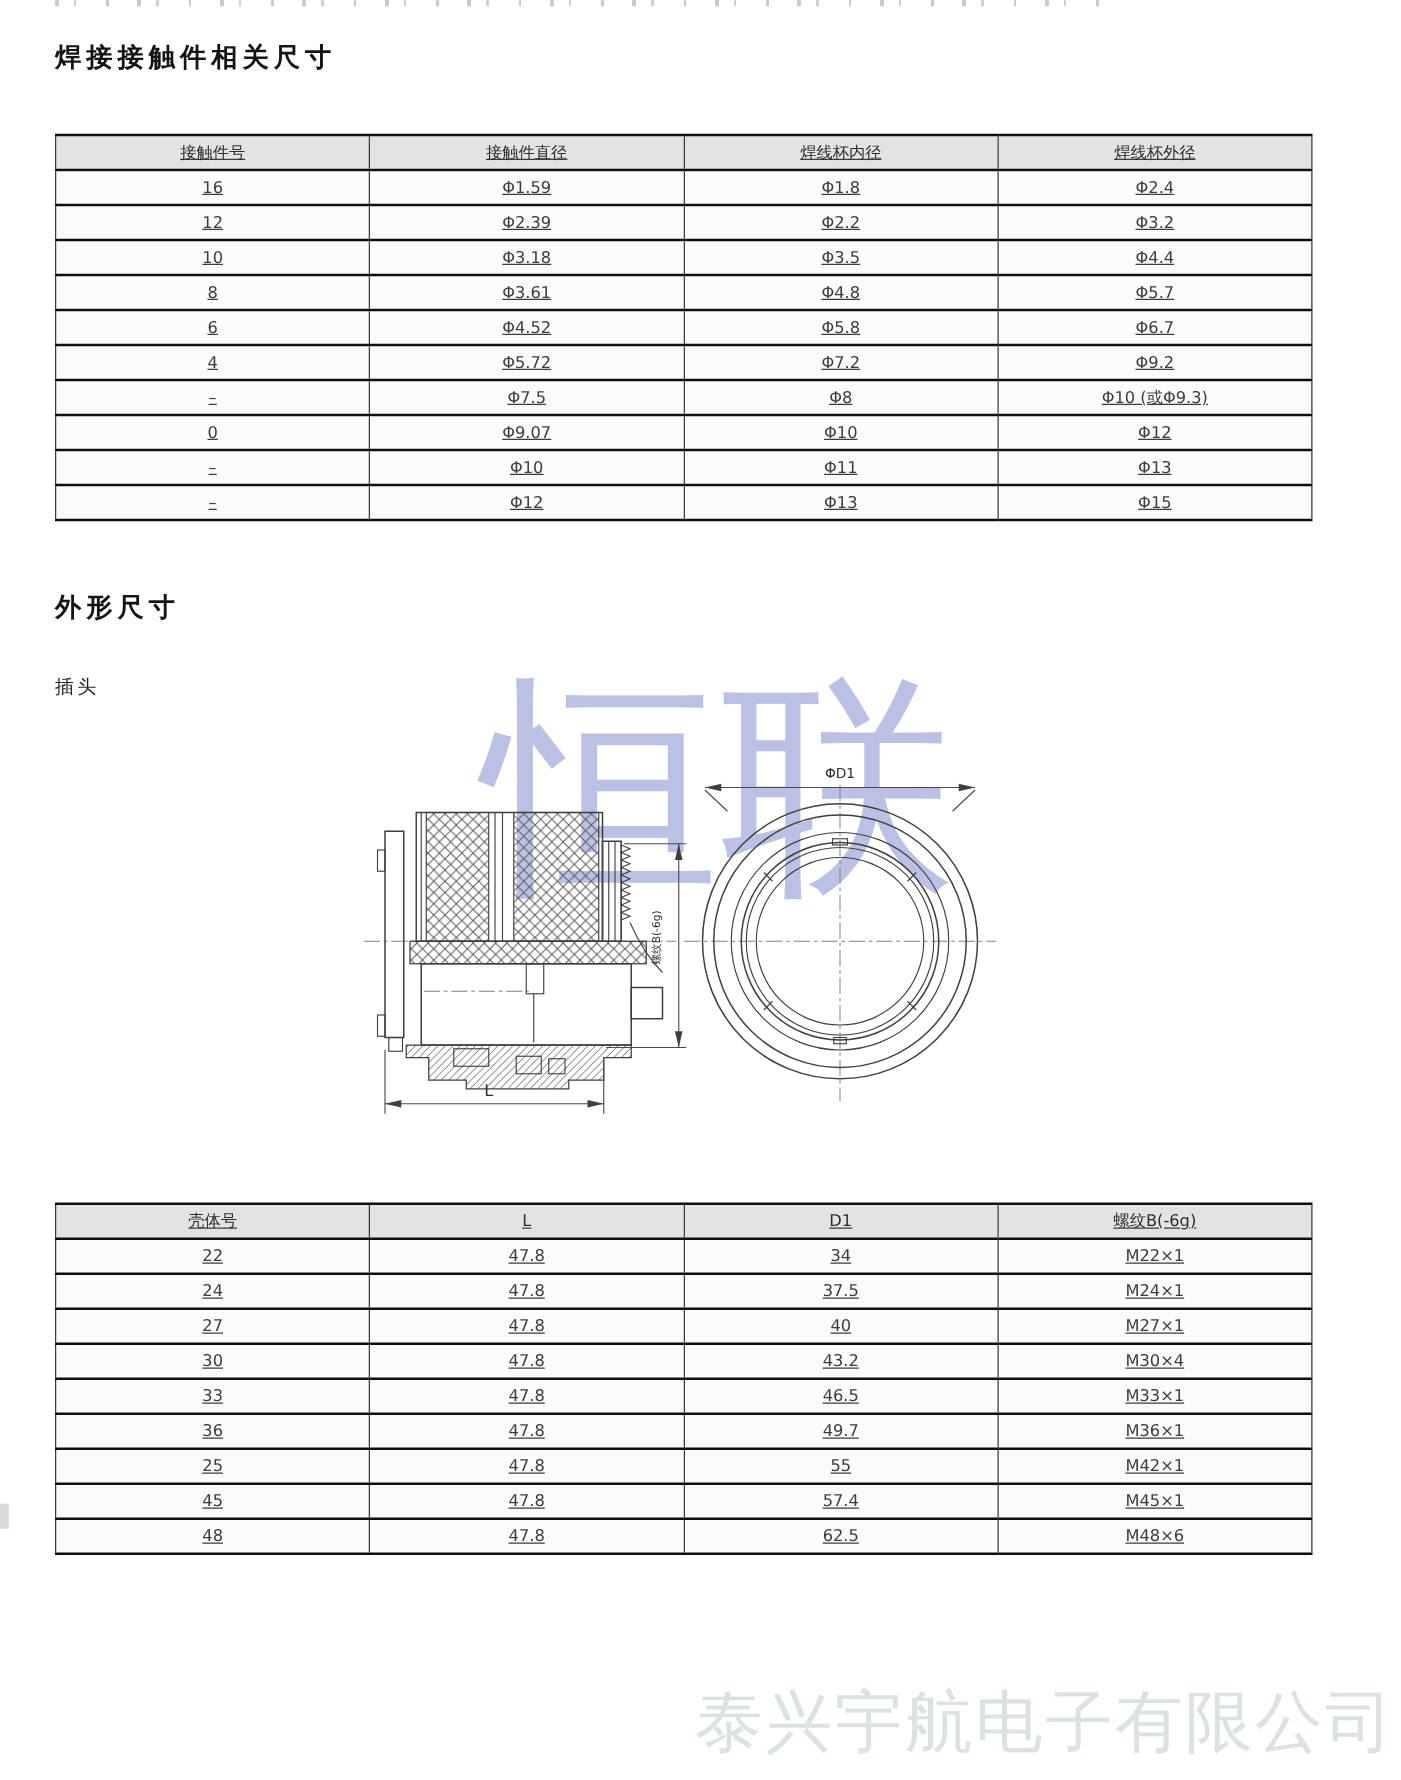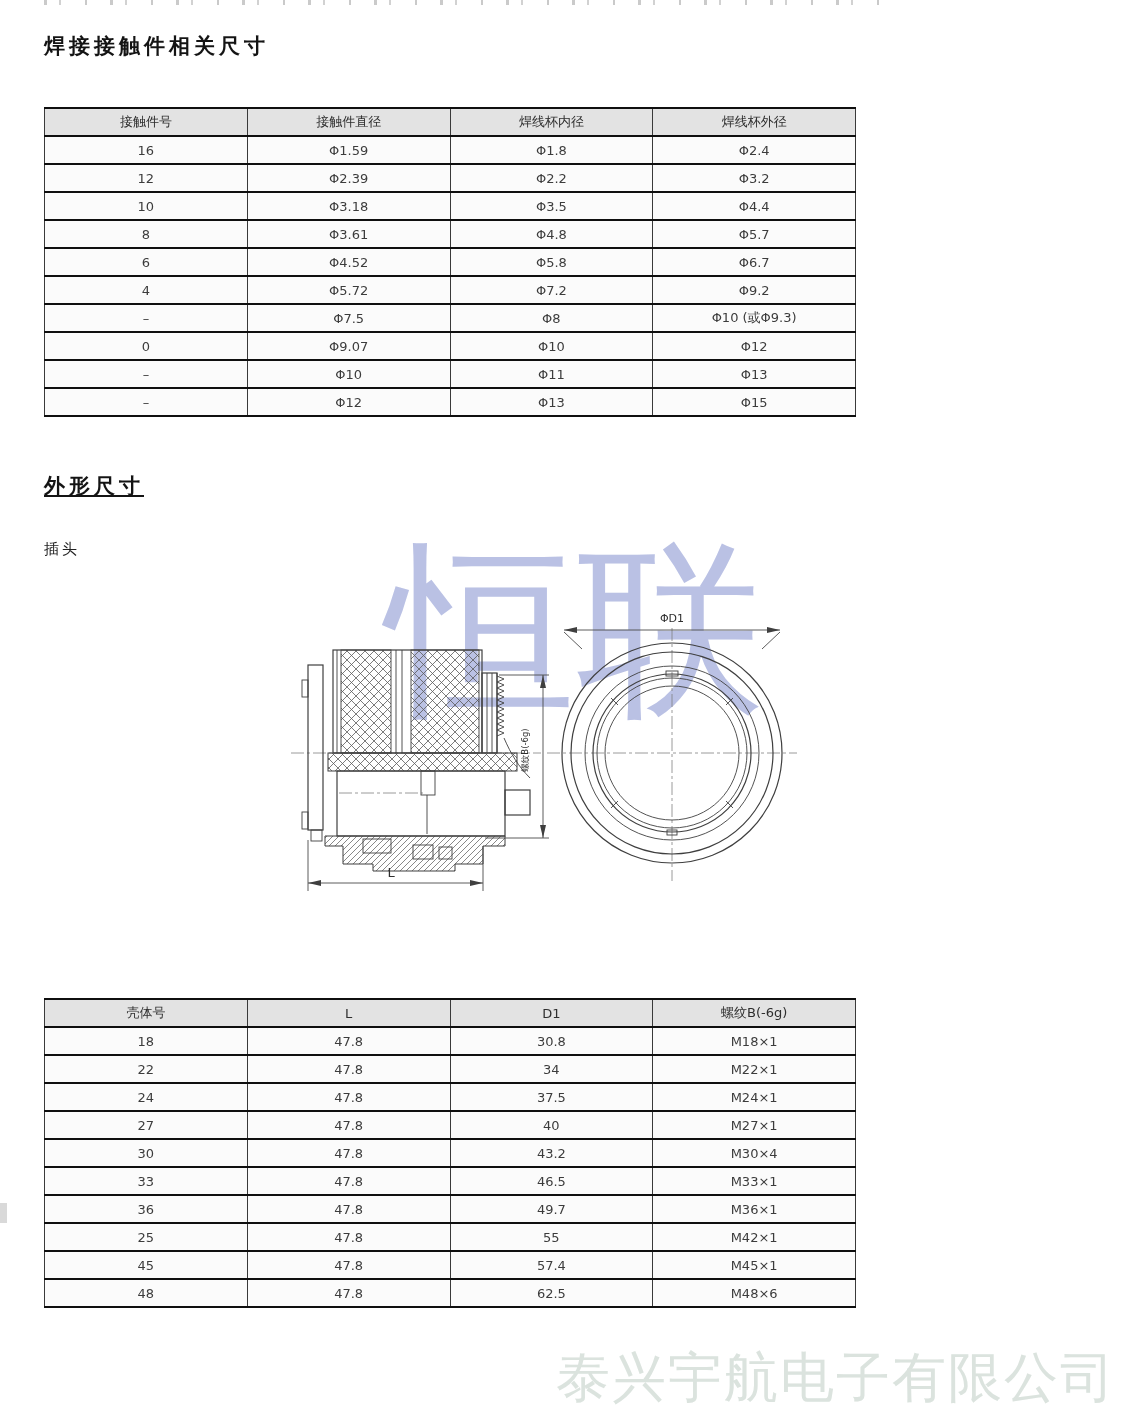--- a/index.html
+++ b/index.html
@@ -13,31 +13,31 @@
     position:absolute;left:44px;top:0;width:845px;height:5px;opacity:.45;
     background:repeating-linear-gradient(90deg,#8a8a8a 0 3px,transparent 3px 15px,#9a9a9a 15px 17px,transparent 17px 41px,#888 41px 43px,transparent 43px 66px);
   }
   .scan-artifact{position:absolute;left:0;top:1203px;width:7px;height:20px;background:#c9c9c9;opacity:.7;}
   
   .h-main{
     position:absolute;left:44px;font-weight:bold;color:#141414;
     font-size:21px;letter-spacing:4px;white-space:nowrap;
   }
   .h-contact{top:32px;}
-  .h-outline{top:472px;text-decoration:underline;}
+  .h-outline{top:472px;}
   .h-sub{
     position:absolute;left:44px;top:540px;font-size:15px;letter-spacing:3px;color:#222;
   }
   
   table.spec{
     position:absolute;left:44px;border-collapse:collapse;table-layout:fixed;
-    width:812px;font-size:13px;color:#3c3c3c;
+    width:1006px;font-size:13px;color:#3c3c3c;text-decoration:underline;
   }
   table.spec.t1{top:107px;}
-  table.spec.t2{top:962px;margin-top:36px;}
+  table.spec.t2{top:962px;}
   table.spec th,table.spec td{
     border-top:2px solid #0f0f0f;border-bottom:2px solid #0f0f0f;
     border-left:1px solid #3a3a3a;border-right:1px solid #3a3a3a;
     text-align:center;vertical-align:middle;height:26px;padding:0 4px;
     font-weight:normal;background:#fbfbfb;overflow:hidden;white-space:nowrap;
   }
   table.spec th{background:#e3e3e3;color:#2e2e2e;}
   
   .drawing{position:absolute;left:275px;top:588px;width:545px;height:335px;}
   .drawing .wm{
@@ -247,26 +247,20 @@
   <thead>
       <tr>
         <th>壳体号</th>
         <th>L</th>
         <th>D1</th>
         <th>螺纹B(-6g)</th>
       </tr>
     </thead>
   <tbody>
       <tr>
-        <td>18</td>
-        <td>47.8</td>
-        <td>30.8</td>
-        <td>M18×1</td>
-      </tr>
-      <tr>
         <td>22</td>
         <td>47.8</td>
         <td>34</td>
         <td>M22×1</td>
       </tr>
       <tr>
         <td>24</td>
         <td>47.8</td>
         <td>37.5</td>
         <td>M24×1</td>

